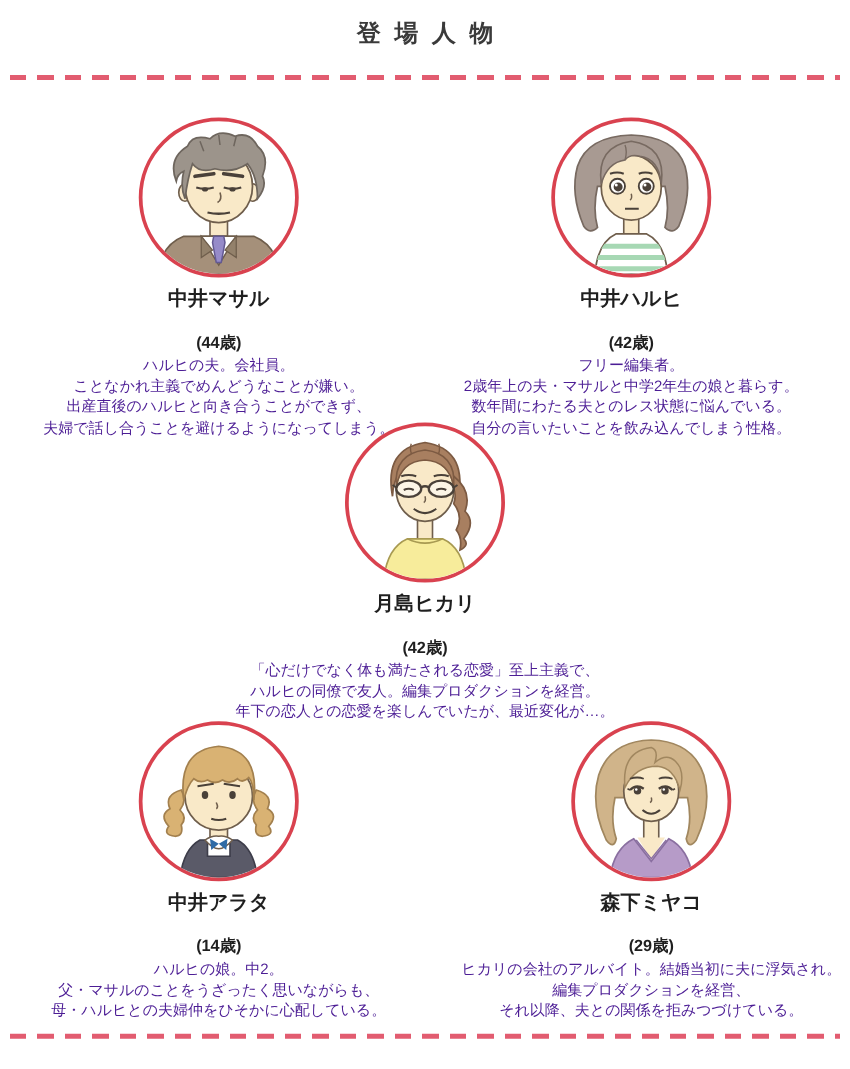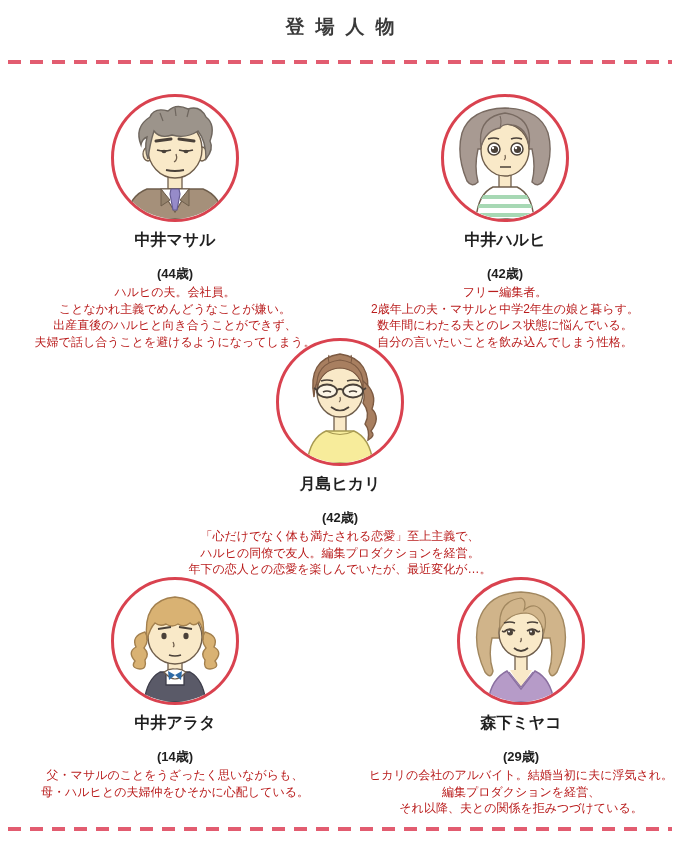--- a/index.html
+++ b/index.html
@@ -27,21 +27,21 @@
 
   .portrait{
     width:122px;height:122px;border-radius:50%;
     border:3px solid #d9424f;background:#fff;
     margin:0 auto 8px auto;overflow:hidden;
   }
   .portrait svg{display:block;width:122px;height:122px;}
 
   .char-name{font-size:16px;font-weight:bold;color:#1f1f1f;line-height:20px;}
   .char-age{font-size:13px;font-weight:bold;color:#1f1f1f;line-height:17px;margin-top:15px;}
-  .char-desc{font-size:12px;color:#b91c1c;line-height:16.5px;margin-top:2px;}
+  .char-desc{font-size:12px;color:#4c1d95;line-height:16.5px;margin-top:2px;}
 </style>
 </head>
 <body>
 
 <div class="page">
 
   <div class="page-title">登場人物</div>
   <div class="dashed-divider top"></div>
 
   <div class="character char-masaru">
@@ -165,20 +165,21 @@
         <path d="M44,49 L57,47 M65,47 L78,49" stroke="#4a4139" stroke-width="1.8" fill="none"></path>
         <ellipse cx="50" cy="56" rx="2.6" ry="3.2" fill="#4a4139"></ellipse>
         <ellipse cx="72" cy="56" rx="2.6" ry="3.2" fill="#4a4139"></ellipse>
         <path d="M59,62 Q61,66 59,67" stroke="#6f5e4c" stroke-width="1.3" fill="none"></path>
         <path d="M55,75 Q61,77 67,75" stroke="#4a4139" stroke-width="1.7" fill="none"></path>
       </svg>
     </div>
     <div class="char-name">中井アラタ</div>
     <div class="char-age">(14歳)</div>
     <div class="char-desc">
+      <div>ハルヒの娘。中2。</div>
       <div>父・マサルのことをうざったく思いながらも、</div>
       <div>母・ハルヒとの夫婦仲をひそかに心配している。</div>
     </div>
   </div>
 
   <div class="character char-miyako">
     <div class="portrait">
       <svg viewBox="0 0 122 122">
         <rect x="55" y="70" width="12" height="22" fill="#f9e9c8" stroke="#6f5e4c" stroke-width="1.3"></rect>
         <path d="M50,90 L72,90 L61,108 Z" fill="#f9e9c8"></path>

